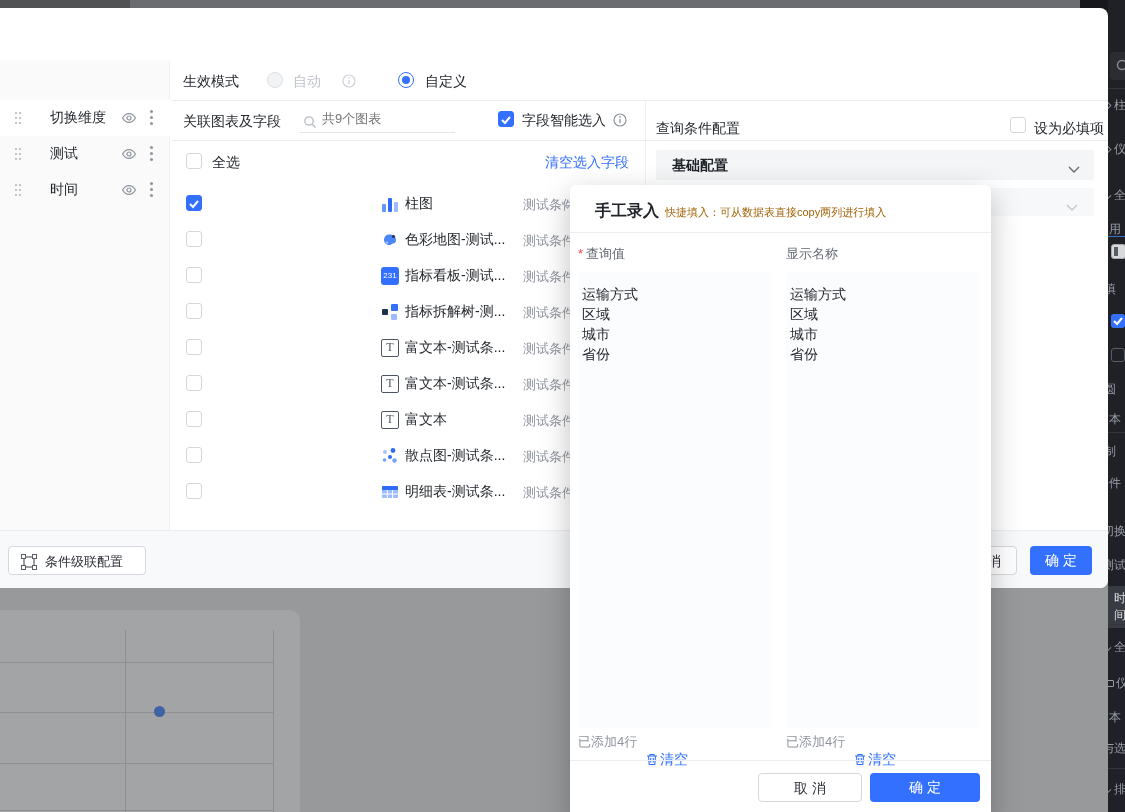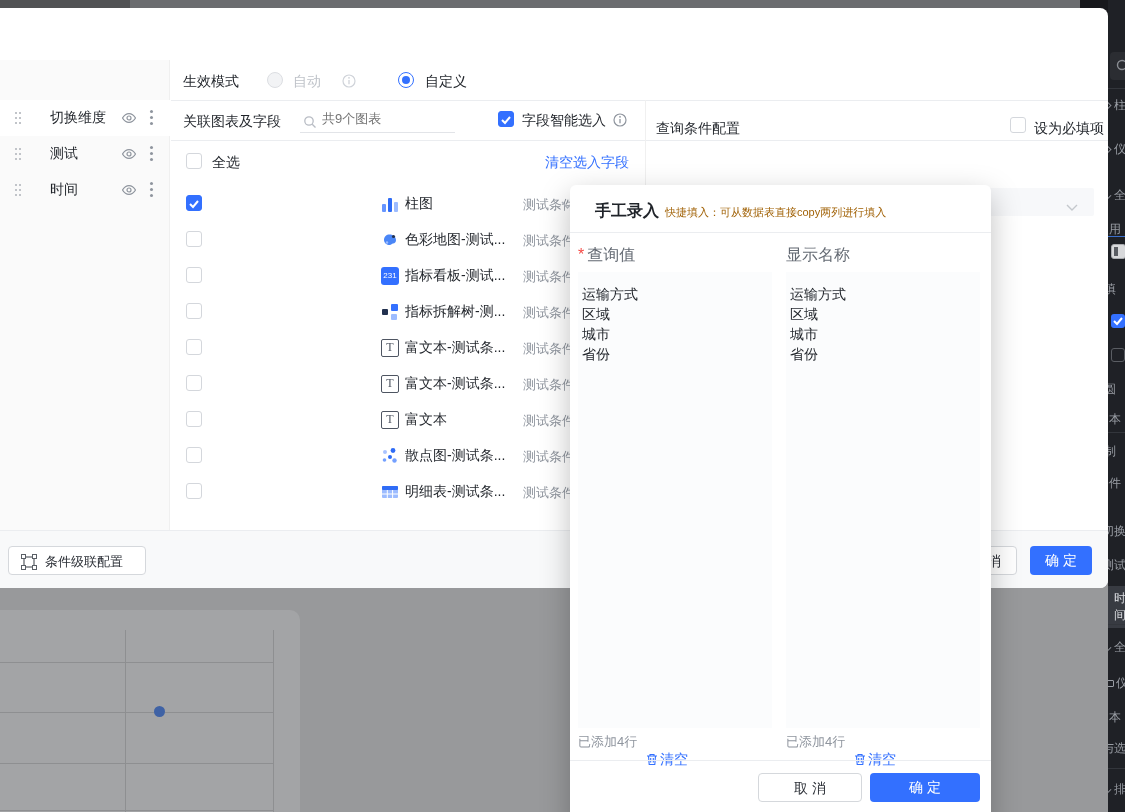--- a/index.html
+++ b/index.html
@@ -89,21 +89,21 @@
   .cascade-btn span { position:absolute; left:36px; top:6px; font-size:13px; color:#2b2f36; }
   .btn { position:absolute; height:29px; border-radius:4px; font-size:14px; text-align:center; line-height:29px; cursor:pointer; }
   .btn.ghost { background:#fff; border:1px solid #d5d8dc; color:#2b2f36; }
   .btn.primary { background:#3370ff; color:#fff; }
 
   
   .dlg { left:570px; top:185px; width:421px; height:645px; background:#fff; border-radius:6px; z-index:30; box-shadow:0 10px 30px rgba(0,0,0,.25); }
   .dlg-title { position:absolute; left:25px; top:16px; font-size:16px; font-weight:700; color:#1f2329; }
   .dlg-sub { position:absolute; left:95px; top:20px; font-size:11px; color:#a16207; }
   .dlg-divider { position:absolute; left:0; width:421px; height:1px; background:#ebedf0; }
-  .col-label { position:absolute; top:60px; font-size:16px; color:#646a73; }
+  .col-label { position:absolute; top:60px; font-size:13px; color:#646a73; }
   .req-star { color:#f54a45; margin-right:3px; }
   .dlg-ta { position:absolute; top:87px; width:194px; height:456px; background:#fbfcfd; border:none; outline:none; resize:none;
     font-family:"Liberation Sans","DejaVu Sans",sans-serif; font-size:14px; line-height:20px; color:#1f2329; padding:12px 6px 6px 4px; }
   .added-txt { position:absolute; top:548px; font-size:13px; color:#8f959e; }
   .clear-link { position:absolute; top:566px; font-size:14px; color:#3370ff; cursor:pointer; }
   .dlg-footer-line { top:575px; }
   .dlg-btn { position:absolute; top:588px; height:29px; border-radius:4px; font-size:14px; text-align:center; line-height:29px; cursor:pointer; }
 
   .icon-svg { display:block; }
 </style>
@@ -327,20 +327,26 @@
             <line x1="11.6" y1="7" x2="11.6" y2="15" stroke="#fff" stroke-width="1"></line>
             <line x1="1" y1="11" x2="17" y2="11" stroke="#fff" stroke-width="1"></line>
           </svg></span>
       <span class="cr-name">明细表-测试条...</span>
       <span class="cr-ph">测试条件占位...</span>
     </div>
 
     <span class="cfg-title">查询条件配置</span>
     <span class="cb" style="left:1010px; top:109px;"></span>
     <span class="req-label">设为必填项</span>
+    <div class="base-bar">
+      <span class="base-label">基础配置</span>
+      <span style="position:absolute; right:14px; top:10px;"><svg width="12" height="8" viewBox="0 0 12 8">
+            <path d="M1 1l5 5 5-5" fill="none" stroke="#646a73" stroke-width="1.4"></path>
+          </svg></span>
+    </div>
     <div class="cfg-select">
       <span style="position:absolute; right:16px; top:10px;"><svg width="12" height="8" viewBox="0 0 12 8">
             <path d="M1 1l5 5 5-5" fill="none" stroke="#c4c8cd" stroke-width="1.4"></path>
           </svg></span>
     </div>
 
     <div class="m-footer">
       <div class="cascade-btn">
         <svg style="position:absolute; left:12px; top:7px;" width="16" height="16" viewBox="0 0 16 16">
             <rect x="3" y="3" width="10" height="10" fill="none" stroke="#5a5f66" stroke-width="1.2"></rect>

